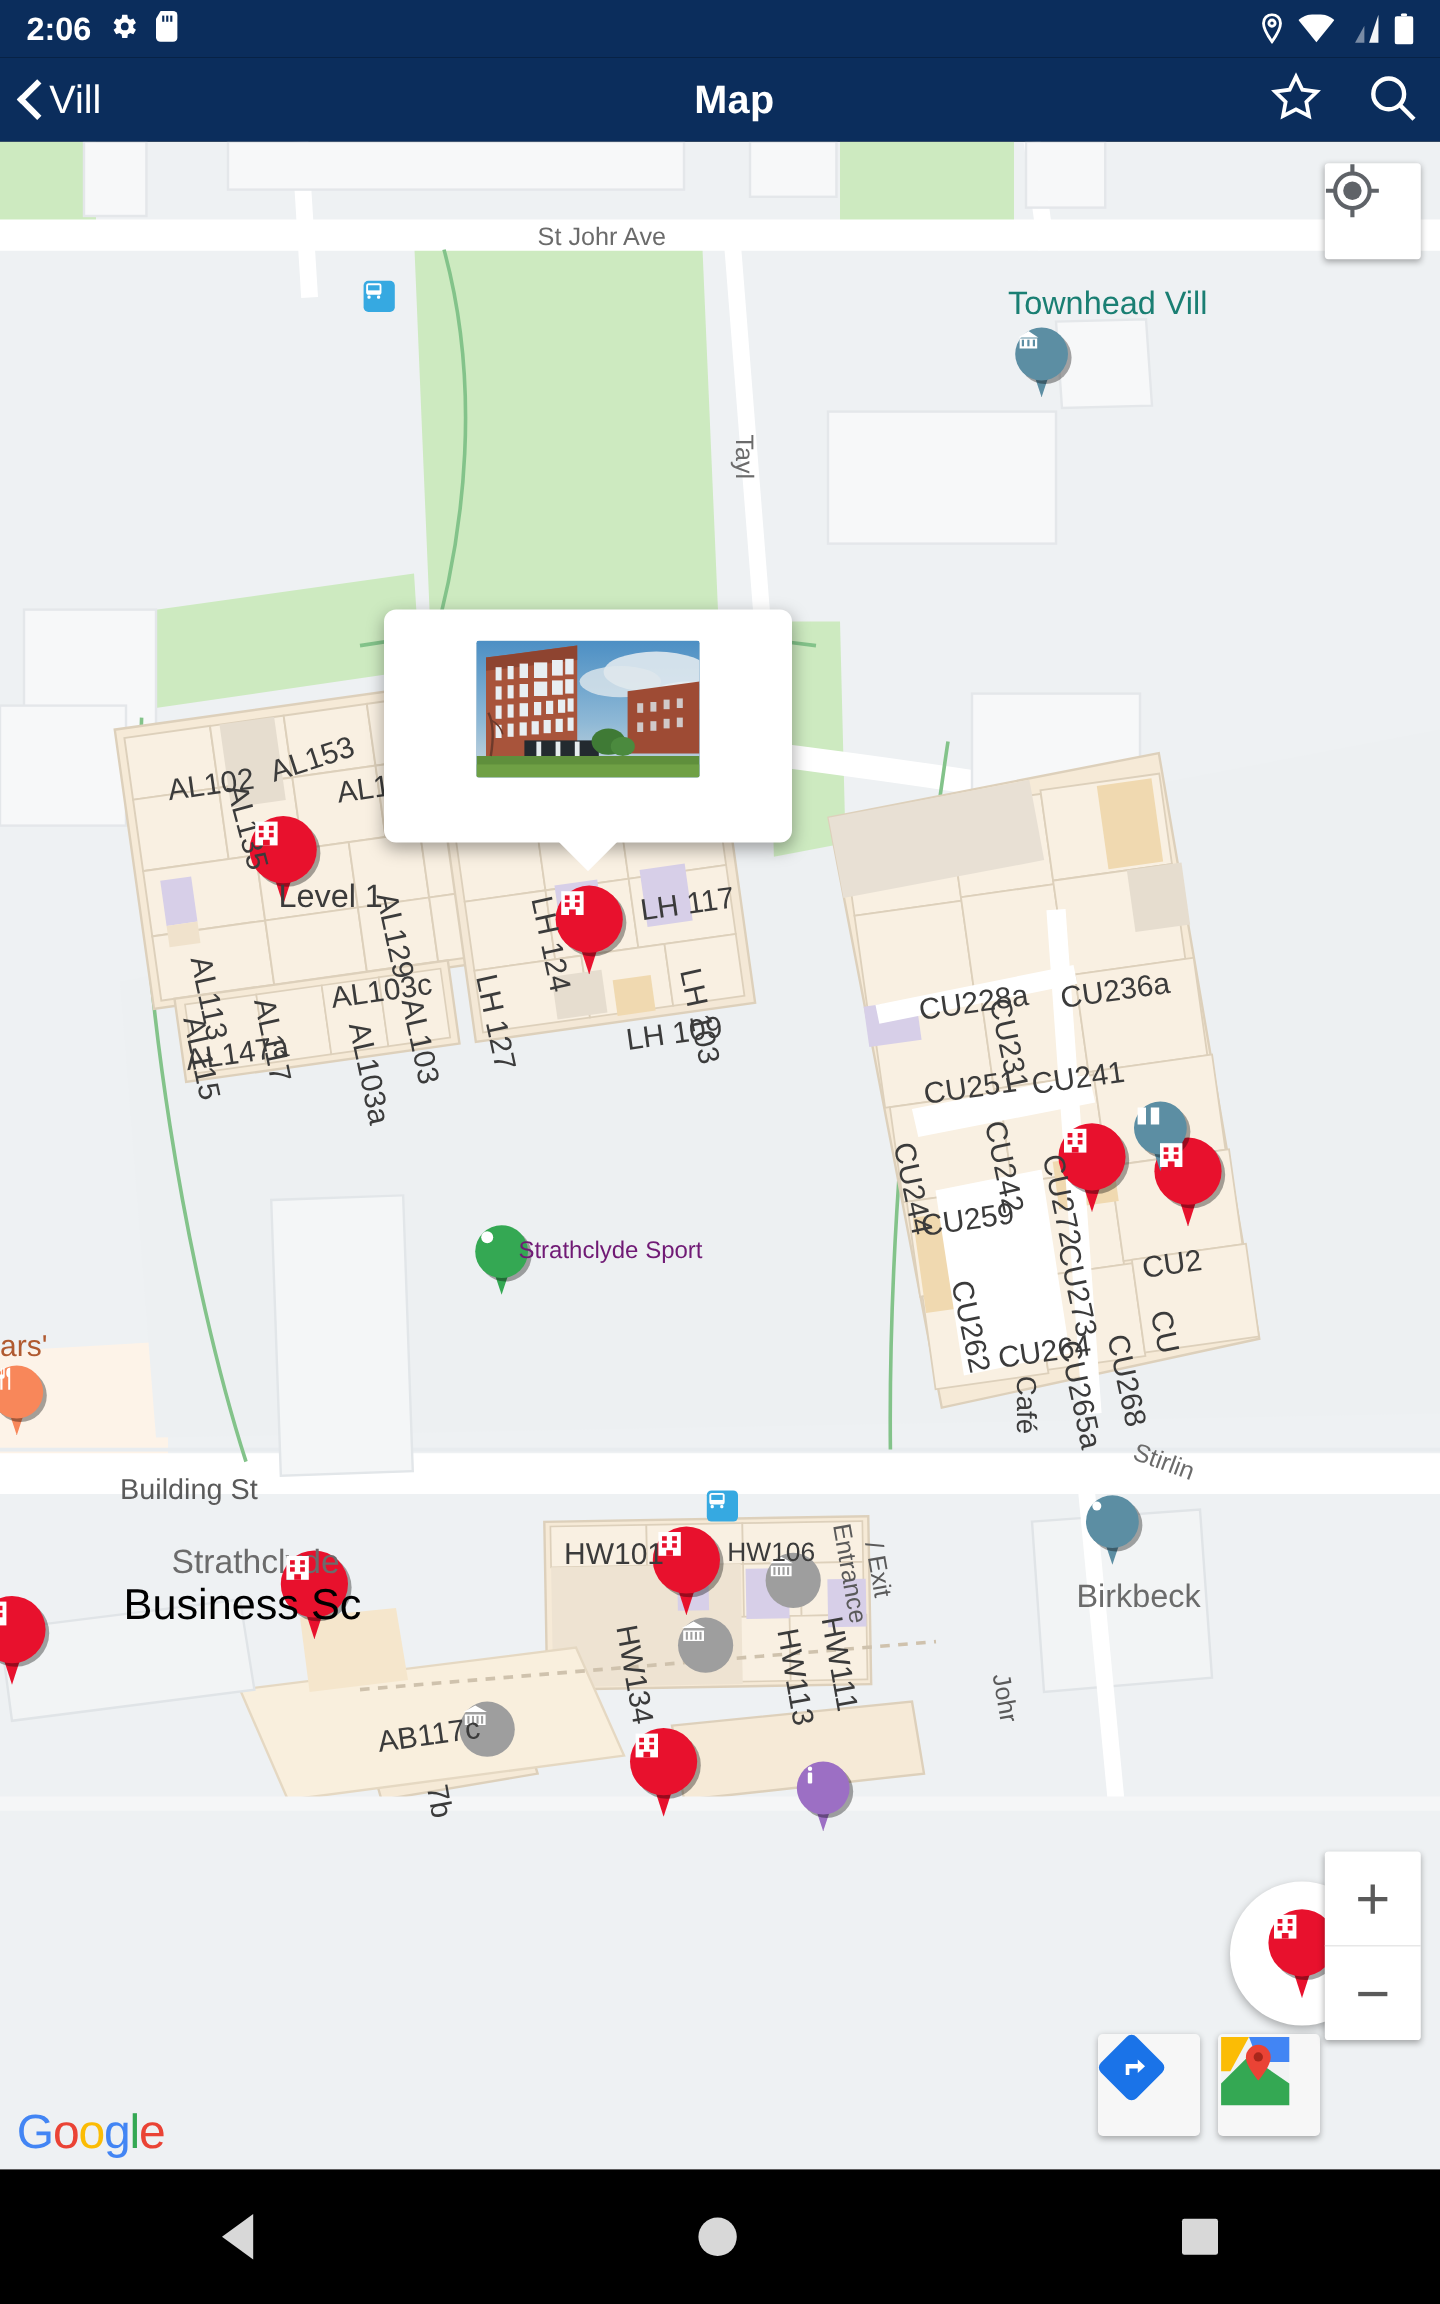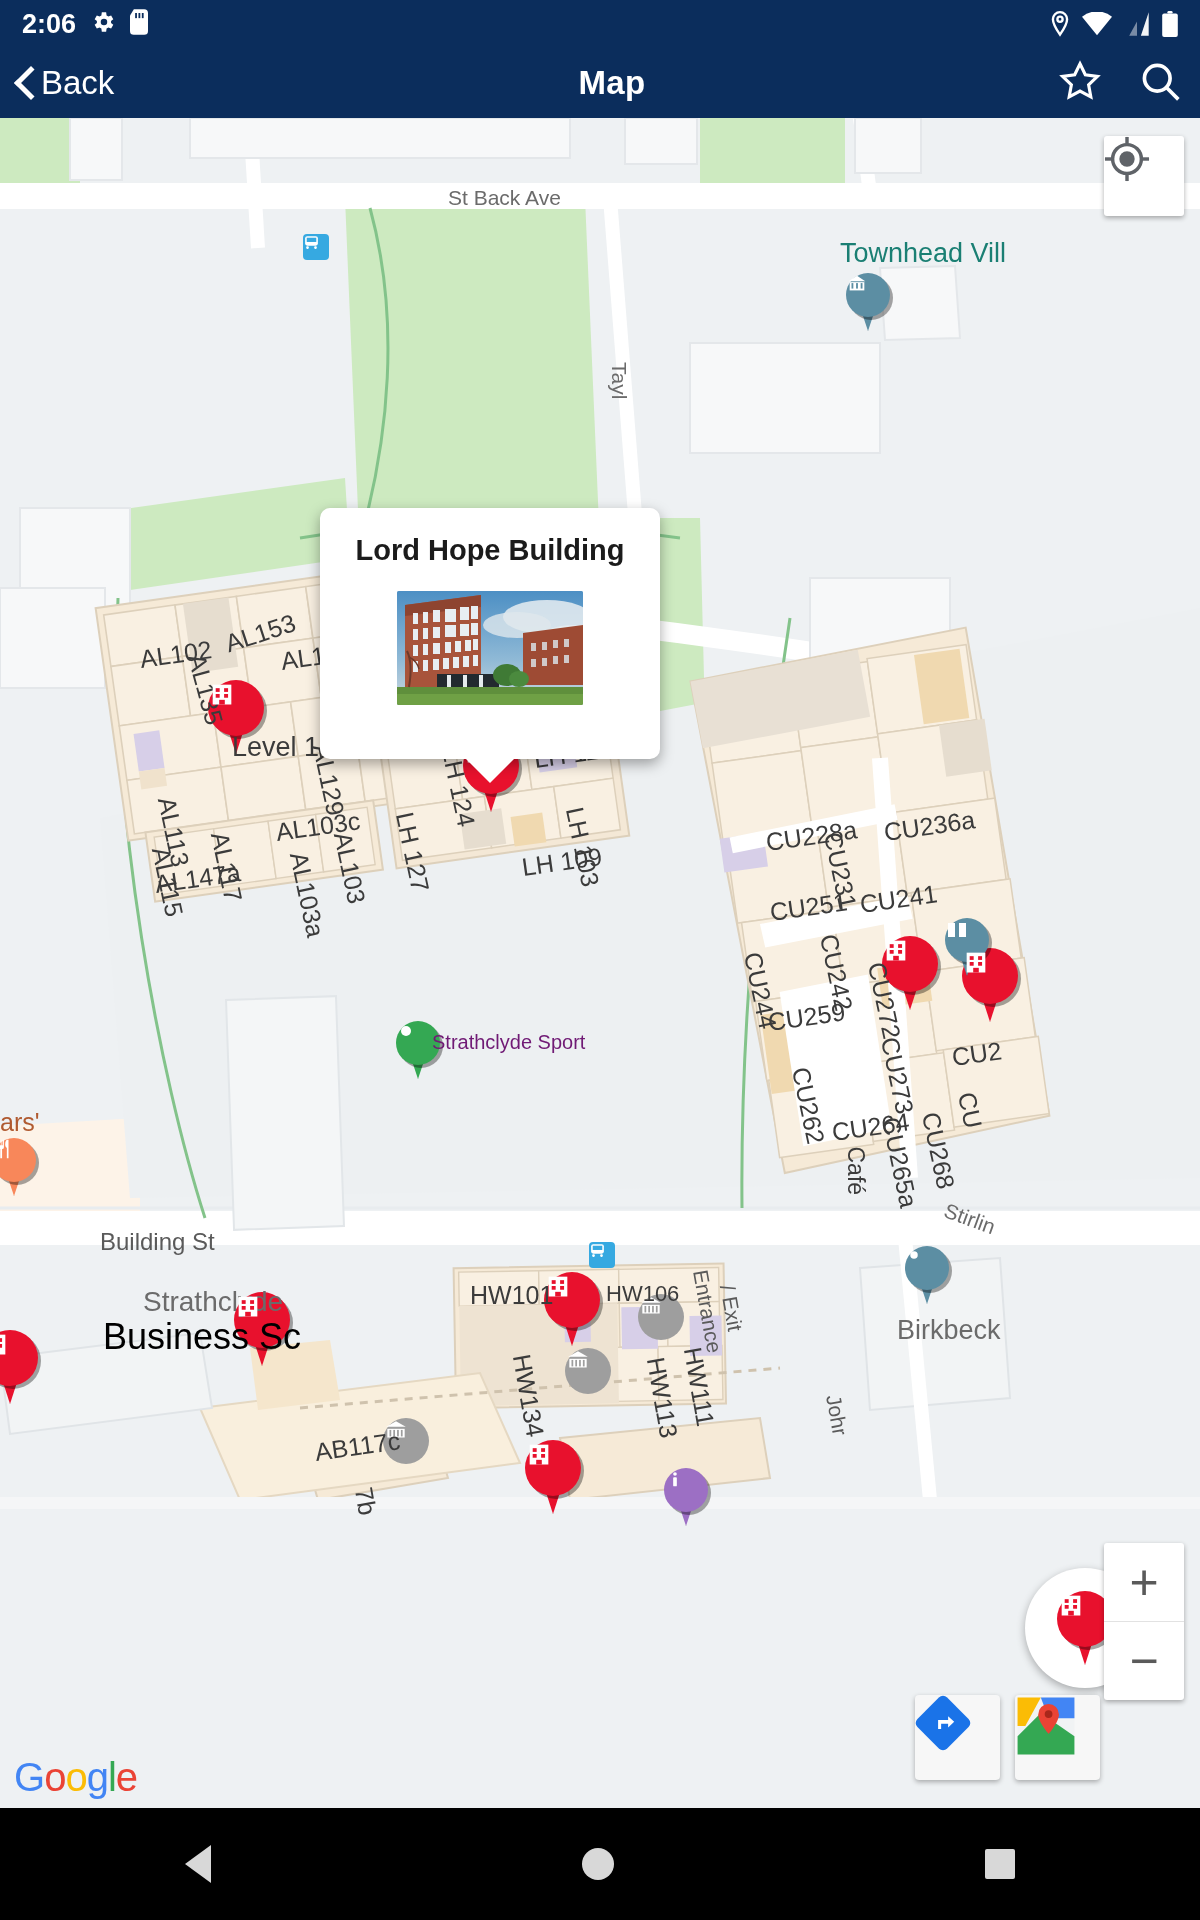--- a/index.html
+++ b/index.html
@@ -168,21 +168,21 @@
             <rect x="0" y="2" width="12" height="18" rx="1.5"></rect>
           </svg>
       </span>
     </div>
   </div>
 
   <div class="appbar">
     <div class="appbar-title">Map</div>
     <div class="back-btn">
       <span class="chev"></span>
-      <span>Back</span>
+      <span>Vill</span>
     </div>
     <div class="appbar-actions">
       <span>
         <svg width="44" height="44" viewBox="0 0 24 24" fill="none" stroke="#fff" stroke-width="1.7">
             <path d="M12 2.6l2.9 6 6.6.9-4.8 4.6 1.2 6.5-5.9-3.1-5.9 3.1 1.2-6.5L2.5 9.5l6.6-.9 2.9-6z"></path>
           </svg>
       </span>
       <span>
         <svg width="44" height="44" viewBox="0 0 24 24" fill="none" stroke="#fff" stroke-width="2">
             <circle cx="10.5" cy="10.5" r="7"></circle>
@@ -631,21 +631,21 @@
         <div class="maplabel" style="left: 930px; top: 980px; font-size: 25px; color: rgb(59, 59, 59); font-weight: normal; transform: rotate(78deg); transform-origin: left center;">CU268</div>
         <div class="maplabel" style="left: 952px; top: 925px; font-size: 25px; color: rgb(59, 59, 59); font-weight: normal; transform: rotate(-8deg); transform-origin: left center;">CU2</div>
         <div class="maplabel" style="left: 966px; top: 960px; font-size: 25px; color: rgb(59, 59, 59); font-weight: normal; transform: rotate(78deg); transform-origin: left center;">CU</div>
         <div class="maplabel" style="left: 470px; top: 1163px; font-size: 25px; color: rgb(59, 59, 59); font-weight: normal; transform: rotate(0deg); transform-origin: left center;">HW101</div>
         <div class="maplabel" style="left: 606px; top: 1163px; font-size: 22px; color: rgb(59, 59, 59); font-weight: normal; transform: rotate(0deg); transform-origin: left center;">HW106</div>
         <div class="maplabel" style="left: 521px; top: 1222px; font-size: 25px; color: rgb(59, 59, 59); font-weight: normal; transform: rotate(80deg); transform-origin: left center;">HW134</div>
         <div class="maplabel" style="left: 655px; top: 1225px; font-size: 25px; color: rgb(59, 59, 59); font-weight: normal; transform: rotate(80deg); transform-origin: left center;">HW113</div>
         <div class="maplabel" style="left: 692px; top: 1215px; font-size: 25px; color: rgb(59, 59, 59); font-weight: normal; transform: rotate(80deg); transform-origin: left center;">HW111</div>
         <div class="maplabel" style="left: 315px; top: 1320px; font-size: 25px; color: rgb(59, 59, 59); font-weight: normal; transform: rotate(-8deg); transform-origin: left center;">AB117c</div>
         <div class="maplabel" style="left: 363px; top: 1355px; font-size: 25px; color: rgb(59, 59, 59); font-weight: normal; transform: rotate(80deg); transform-origin: left center;">7b</div>
-        <div class="maplabel" style="left: 448px; top: 68px; font-size: 21px; color: rgb(107, 107, 107); font-weight: normal; transform: rotate(0deg); transform-origin: left center;">St Back Ave</div>
+        <div class="maplabel" style="left: 448px; top: 68px; font-size: 21px; color: rgb(107, 107, 107); font-weight: normal; transform: rotate(0deg); transform-origin: left center;">St Johr Ave</div>
         <div class="maplabel" style="left: 840px; top: 120px; font-size: 27px; color: rgb(26, 127, 115); font-weight: normal; transform: rotate(0deg); transform-origin: left center;">Townhead Vill</div>
         <div class="maplabel" style="left: 619px; top: 232px; font-size: 21px; color: rgb(107, 107, 107); font-weight: normal; transform: rotate(90deg); transform-origin: left center;">Tayl</div>
         <div class="maplabel" style="left: 232px; top: 614px; font-size: 27px; color: rgb(59, 59, 59); font-weight: normal; transform: rotate(0deg); transform-origin: left center;">Level 1</div>
         <div class="maplabel" style="left: 432px; top: 913px; font-size: 20px; color: #701a75; font-weight: normal; transform: rotate(0deg); transform-origin: left center;">Strathclyde Sport</div>
         <div class="maplabel" style="left: 0px; top: 990px; font-size: 25px; color: rgb(176, 90, 48); font-weight: normal; transform: rotate(0deg); transform-origin: left center;">ars'</div>
         <div class="maplabel" style="left: 855px; top: 1015px; font-size: 23px; color: rgb(59, 59, 59); font-weight: normal; transform: rotate(90deg); transform-origin: left center;">Café</div>
         <div class="maplabel" style="left: 945px; top: 1080px; font-size: 21px; color: rgb(107, 107, 107); font-weight: normal; transform: rotate(20deg); transform-origin: left center;">Stirlin</div>
         <div class="maplabel" style="left: 100px; top: 1110px; font-size: 24px; color: rgb(90, 90, 90); font-weight: normal; transform: rotate(0deg); transform-origin: left center;">Building St</div>
         <div class="maplabel" style="left: 143px; top: 1168px; font-size: 28px; color: rgb(107, 107, 107); font-weight: normal; transform: rotate(0deg); transform-origin: left center;">Strathclyde</div>
         <div class="maplabel" style="left: 103px; top: 1198px; font-size: 36px; color: #000000; font-weight: normal; transform: rotate(0deg); transform-origin: left center;">Business Sc</div>
@@ -694,21 +694,20 @@
       </svg>
     </div>
 
     <div class="zoomctl">
       <div>+</div>
       <div class="sep"></div>
       <div>−</div>
     </div>
 
     <div class="popup">
-      <div class="popup-title">Lord Hope Building</div>
       <div class="popup-photo">
         <svg width="186" height="114" viewBox="0 0 186 114">
           <defs>
             <linearGradient id="sky" x1="0" y1="0" x2="0" y2="1">
               <stop offset="0%" stop-color="#4c8fc4"></stop>
                 <stop offset="60%" stop-color="#8fb9d6"></stop>
               <stop offset="100%" stop-color="#cdd8de"></stop>
             </linearGradient>
           </defs>
           <rect x="0" y="0" width="186" height="114" fill="url(#sky)"></rect>

